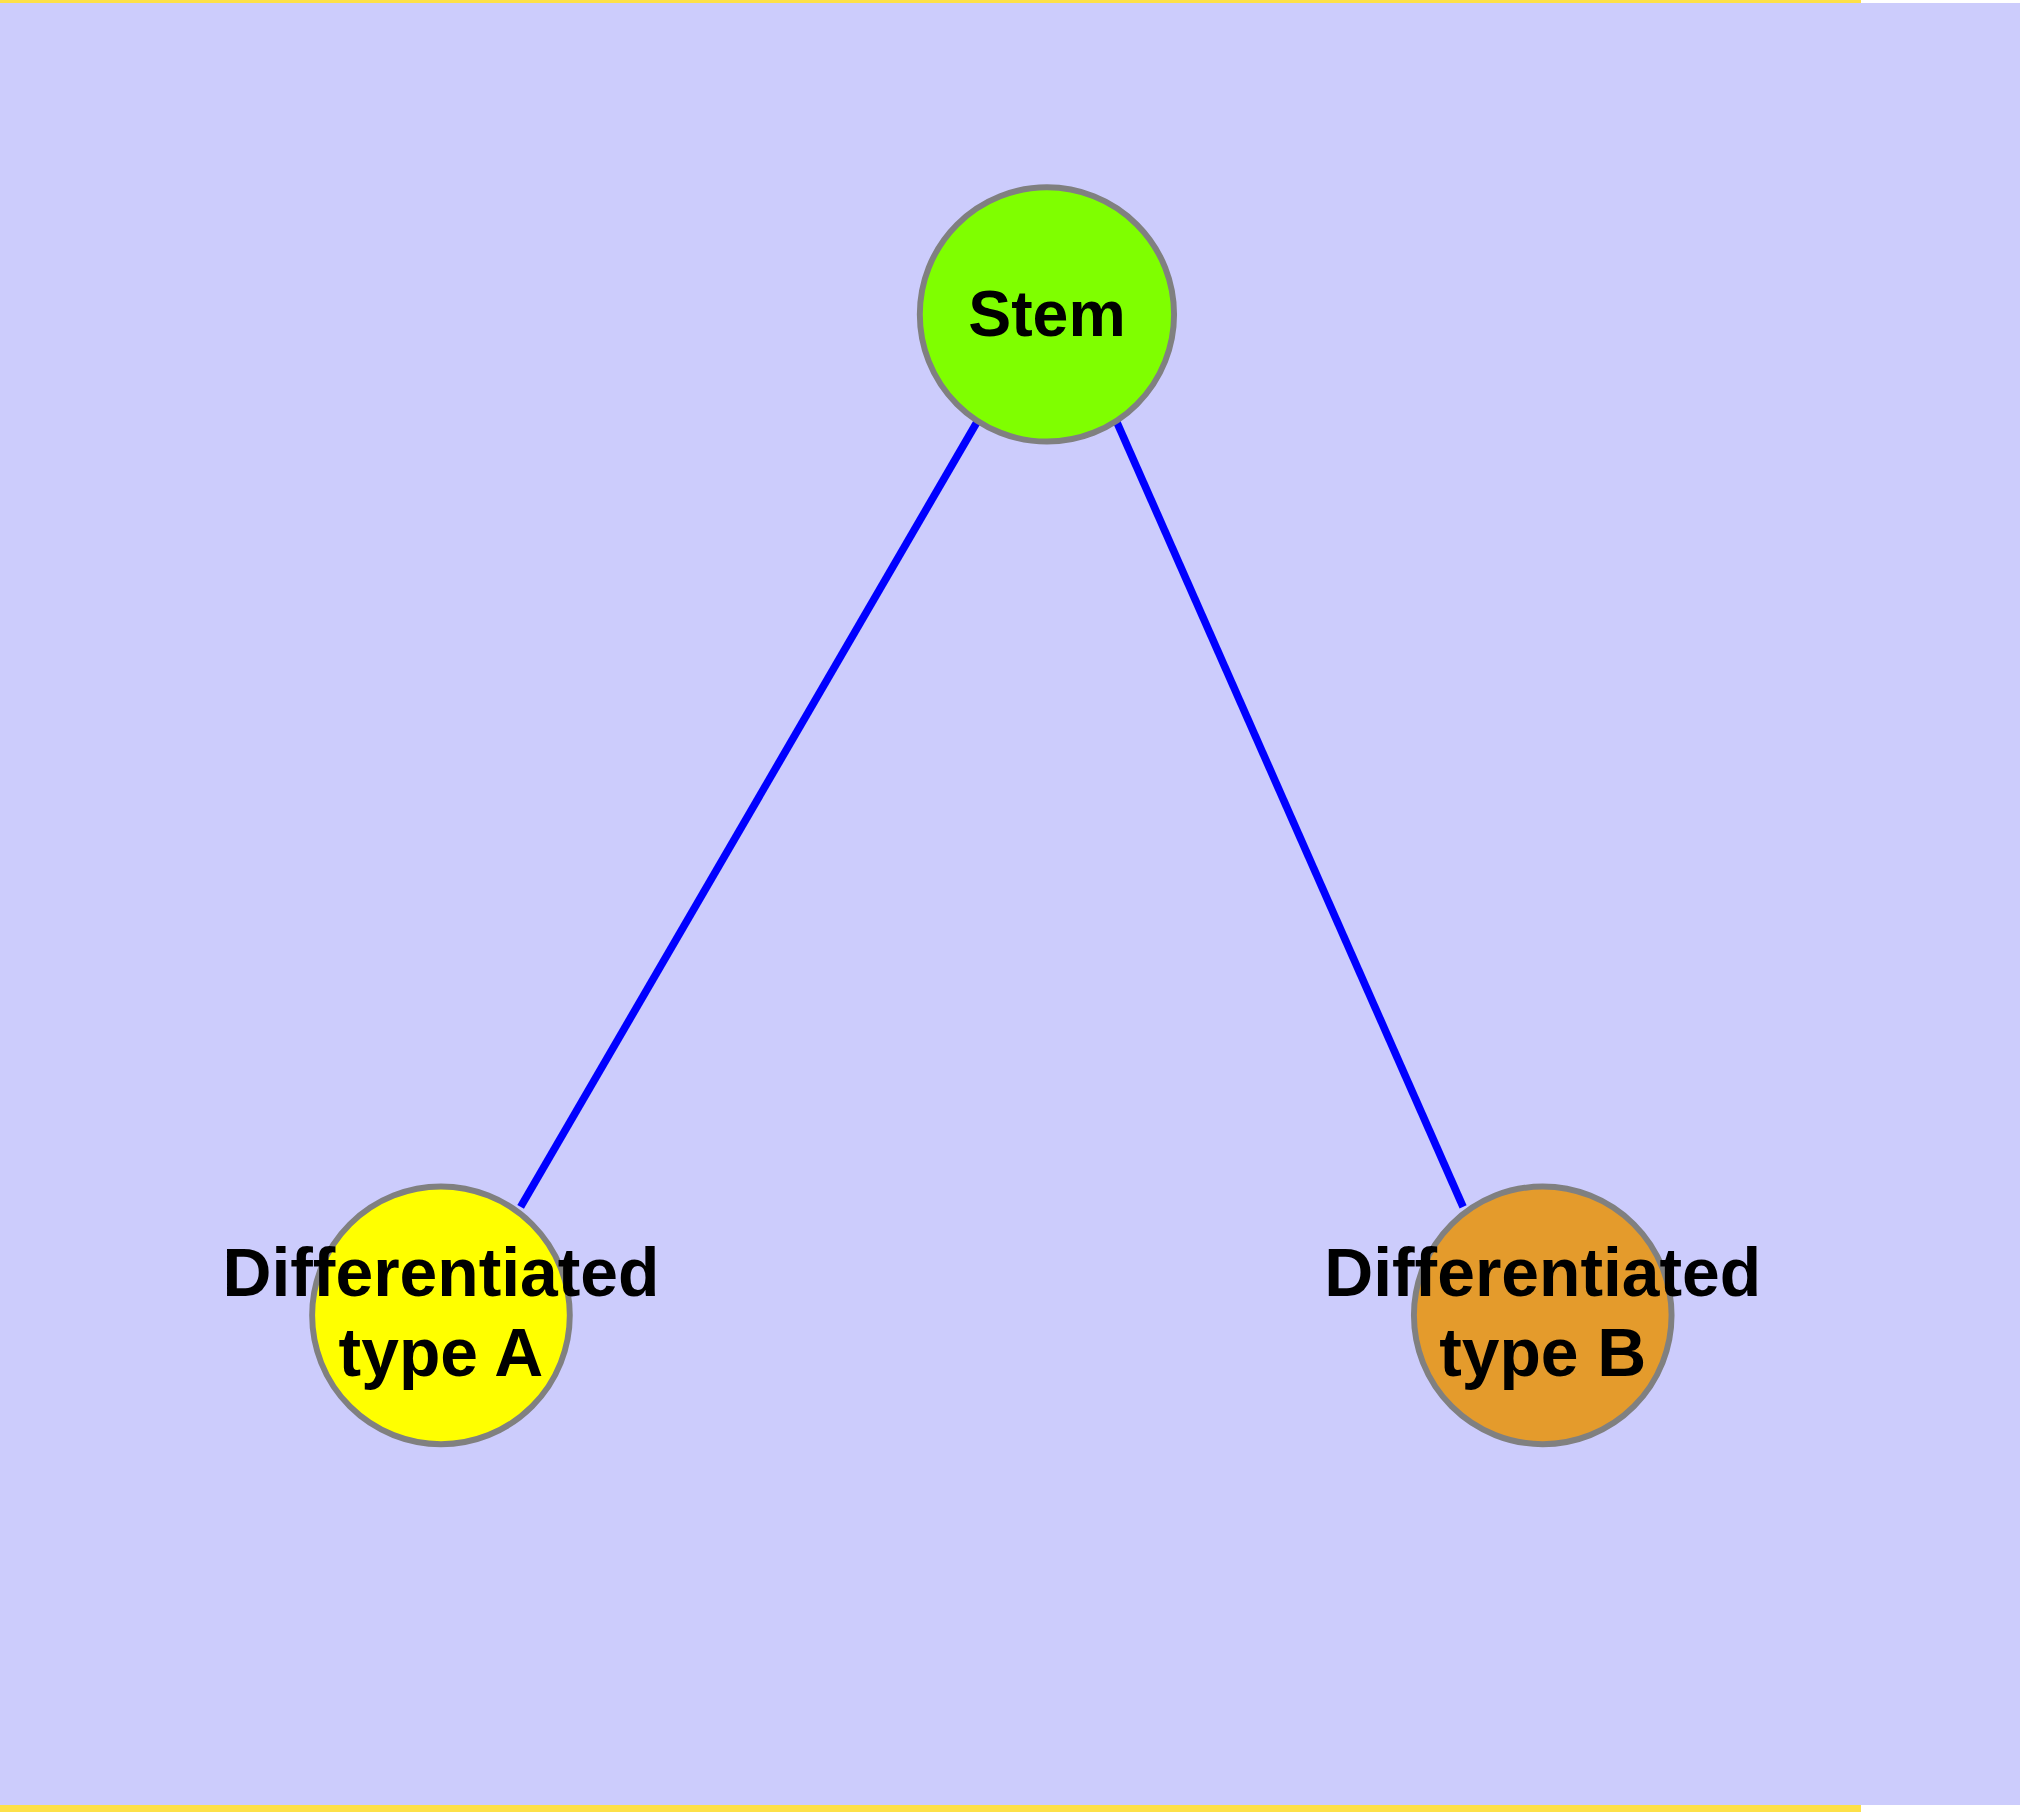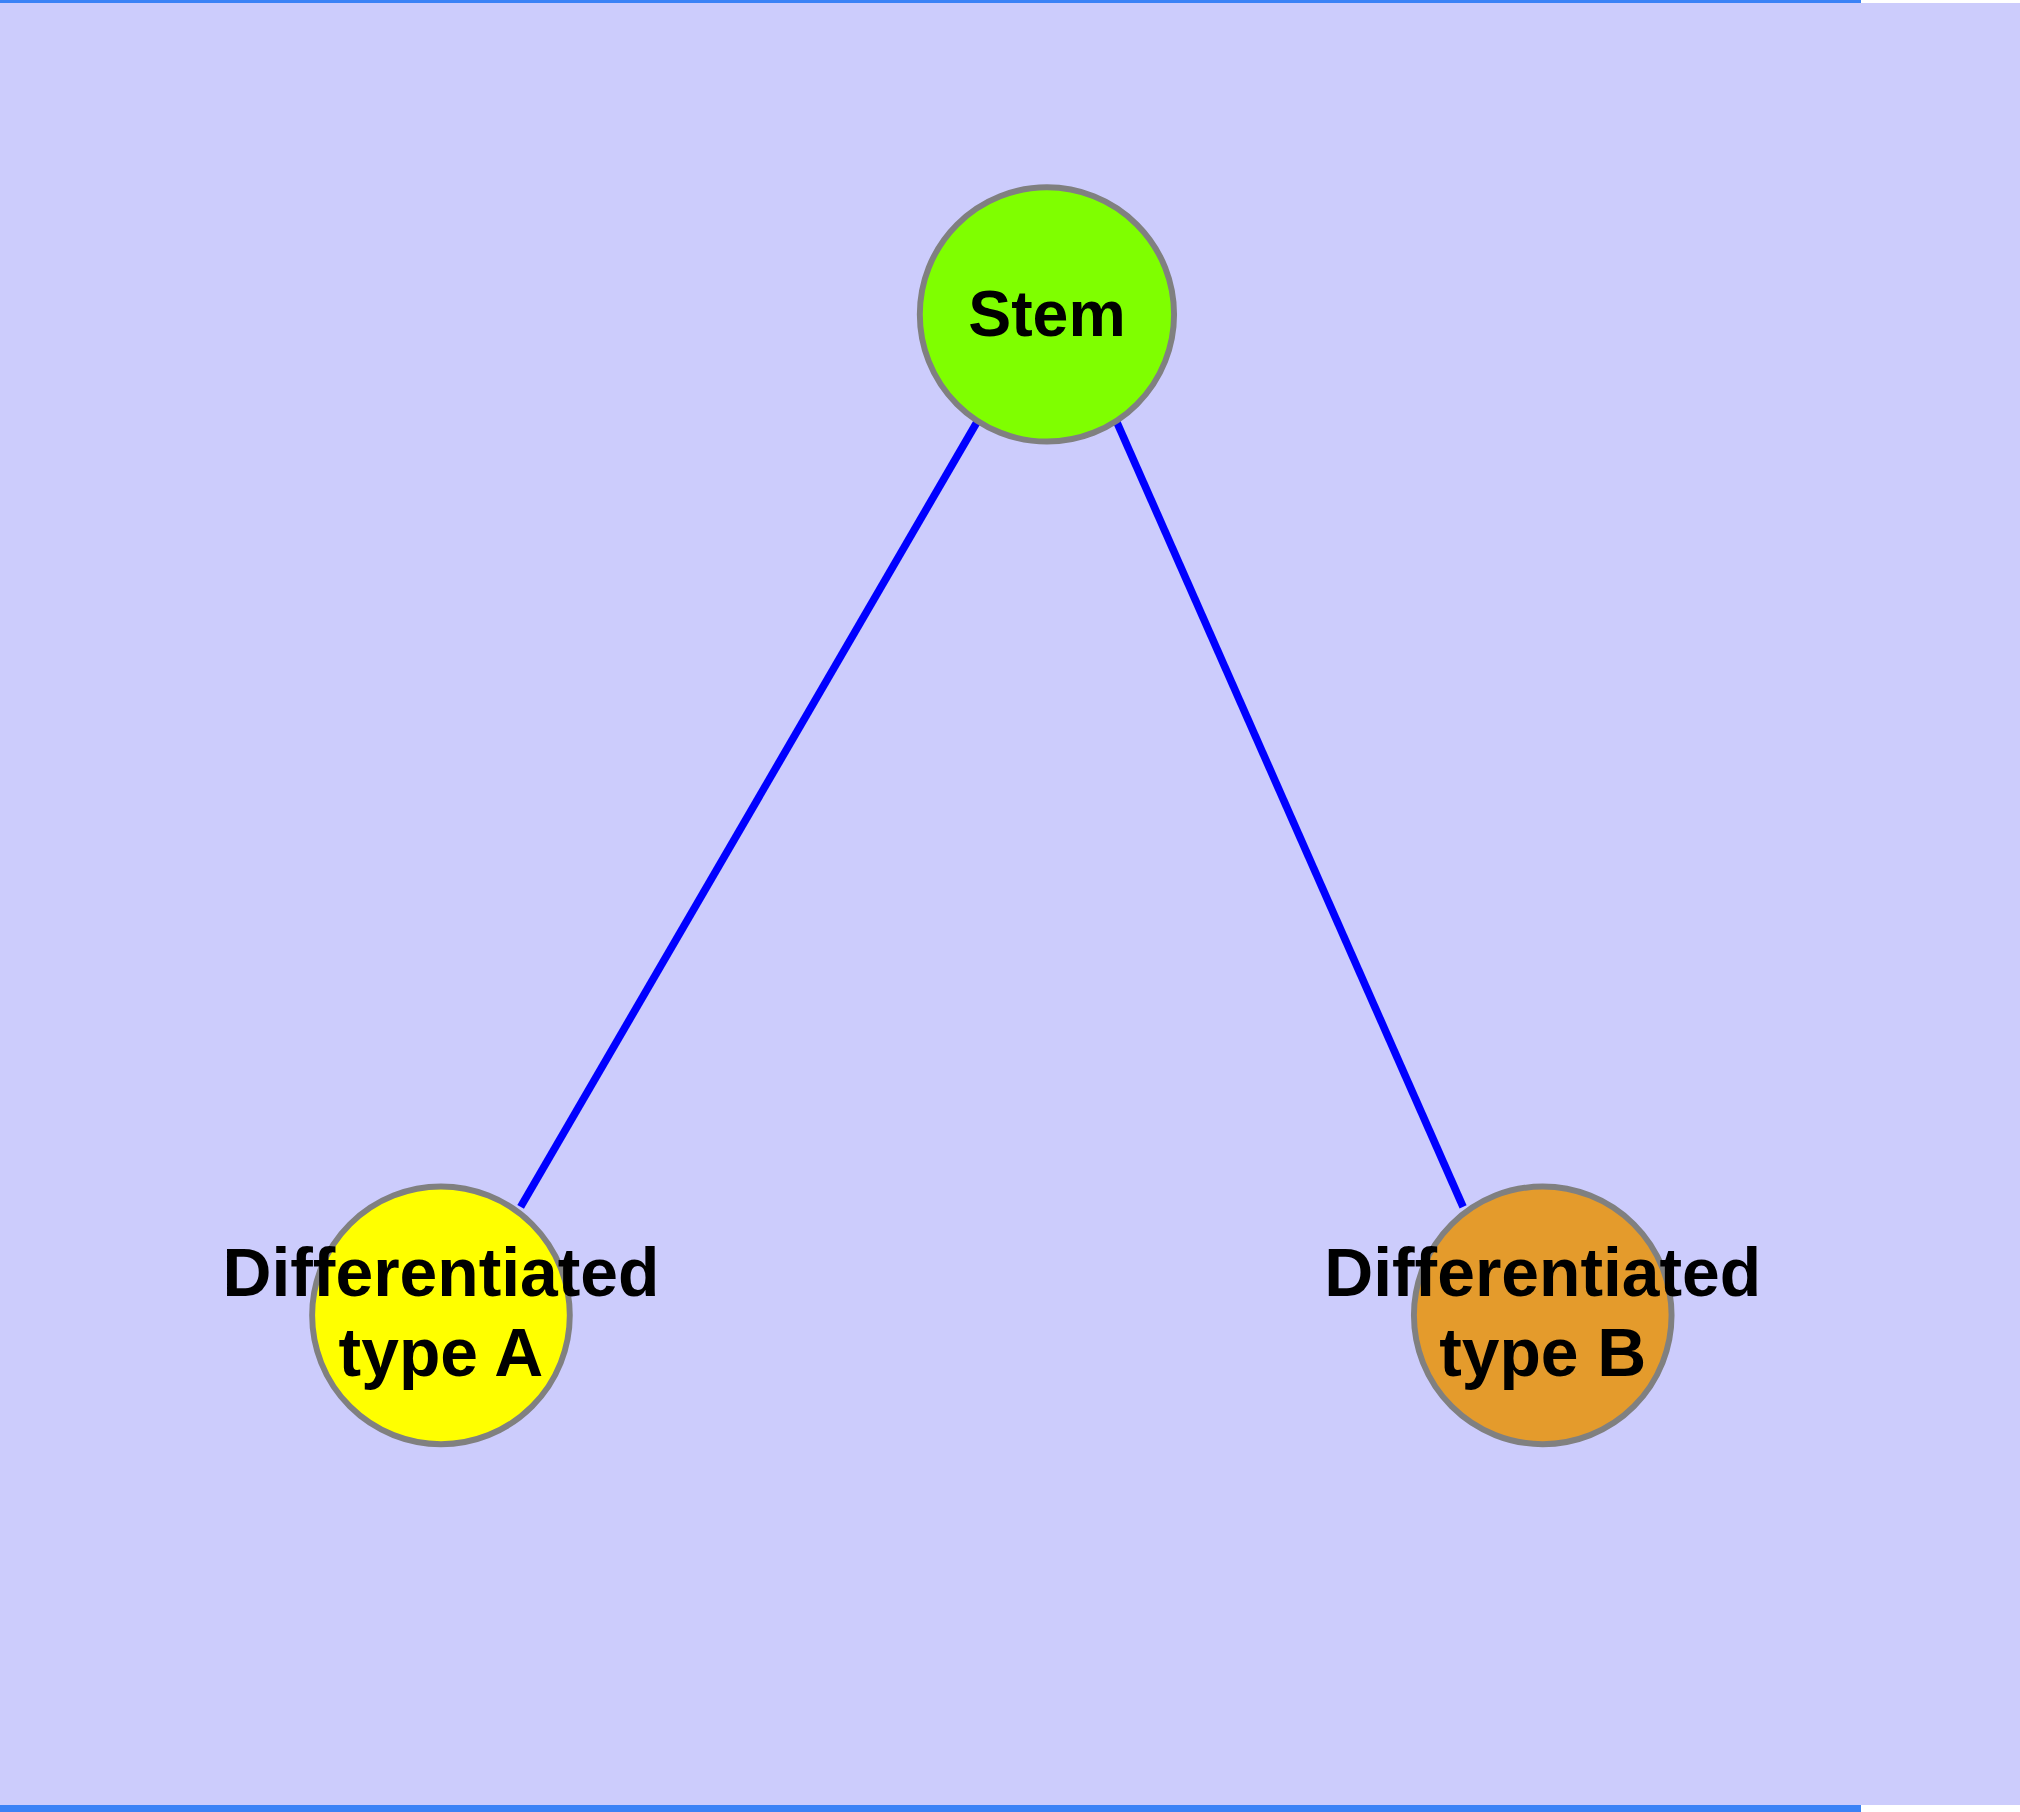--- a/index.html
+++ b/index.html
@@ -10,21 +10,21 @@
   body {
     width: 2021px;
     height: 1812px;
     overflow: hidden;
     font-family: "Liberation Sans", sans-serif;
   }
   #canvas {
     position: relative;
     width: 1861px;
     height: 1812px;
-    background: #3b82f6;
+    background: #fde047;
   }
   #plot-area {
     position: absolute;
     left: 0;
     top: 3.4px;
     width: 2021px;
     height: 1802px;
     background: #ccccfc;
   }
   #graph-svg {

